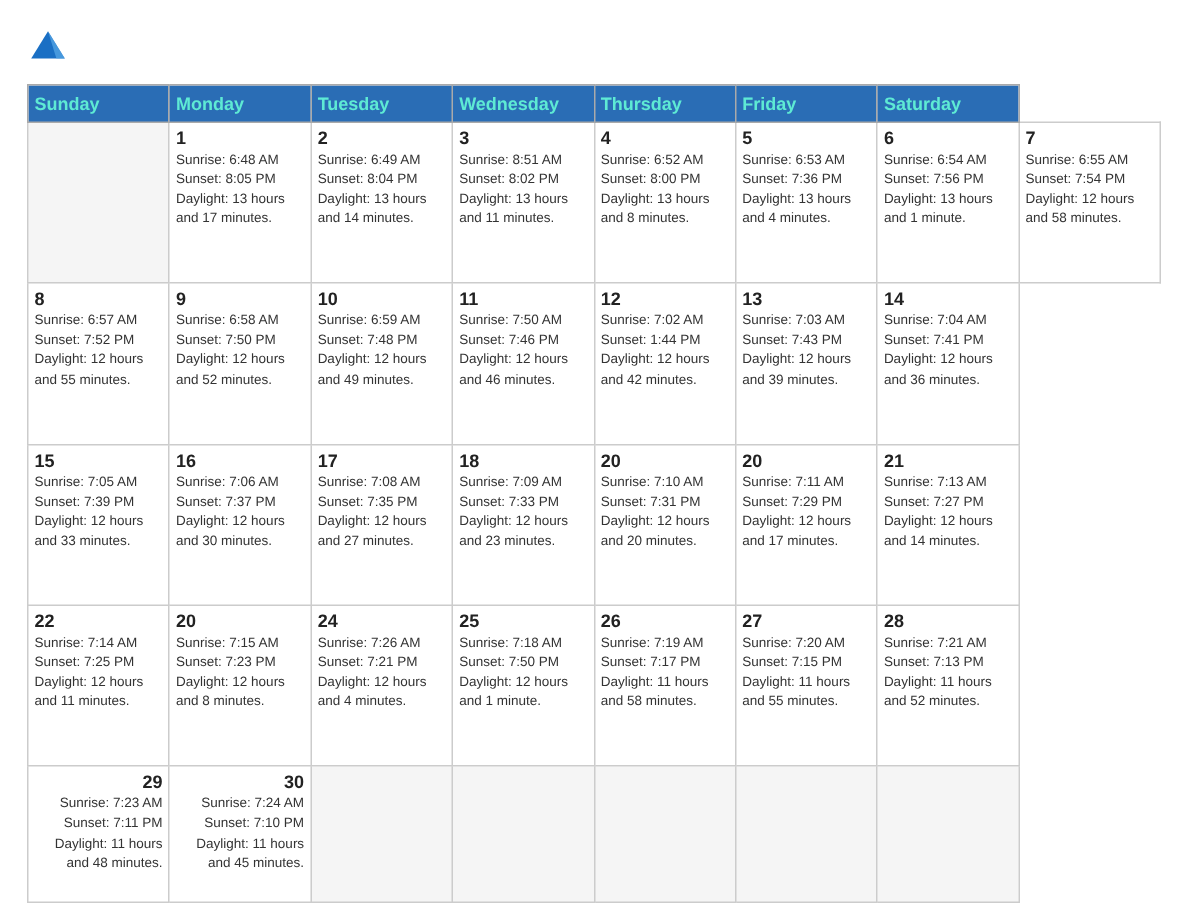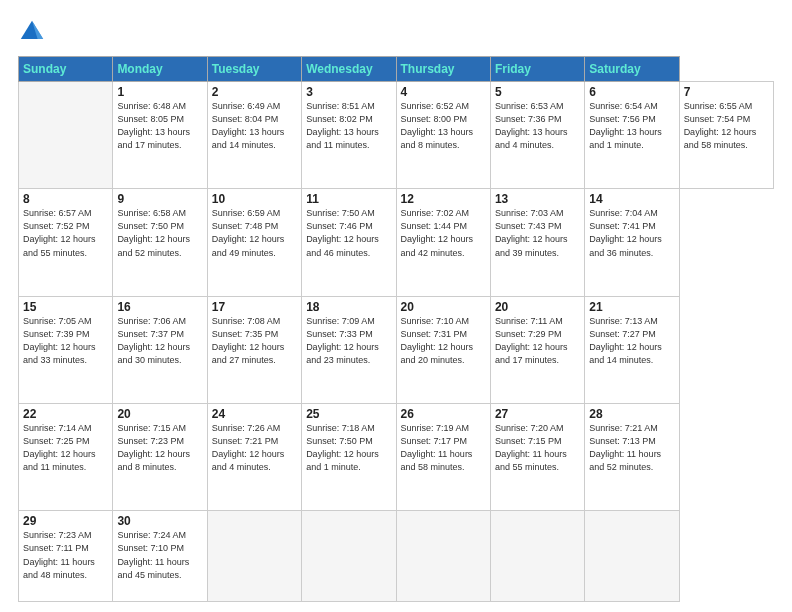--- a/index.html
+++ b/index.html
@@ -88,20 +88,21 @@
       display: block;
       margin-bottom: 1px;
     }
     .day-info {
       font-size: 9px;
       line-height: 1.45;
       color: #333;
     }
     tr:last-child td {
       height: 70px;
+      text-align: right;
     }
   </style>
 </head>
 <body>
 
 <div class="page">
   <div class="header">
     <div class="logo">
       <svg class="logo-icon" viewBox="0 0 40 40">
         <polygon points="20,4 36,30 4,30" fill="#1a6fc4"></polygon>

